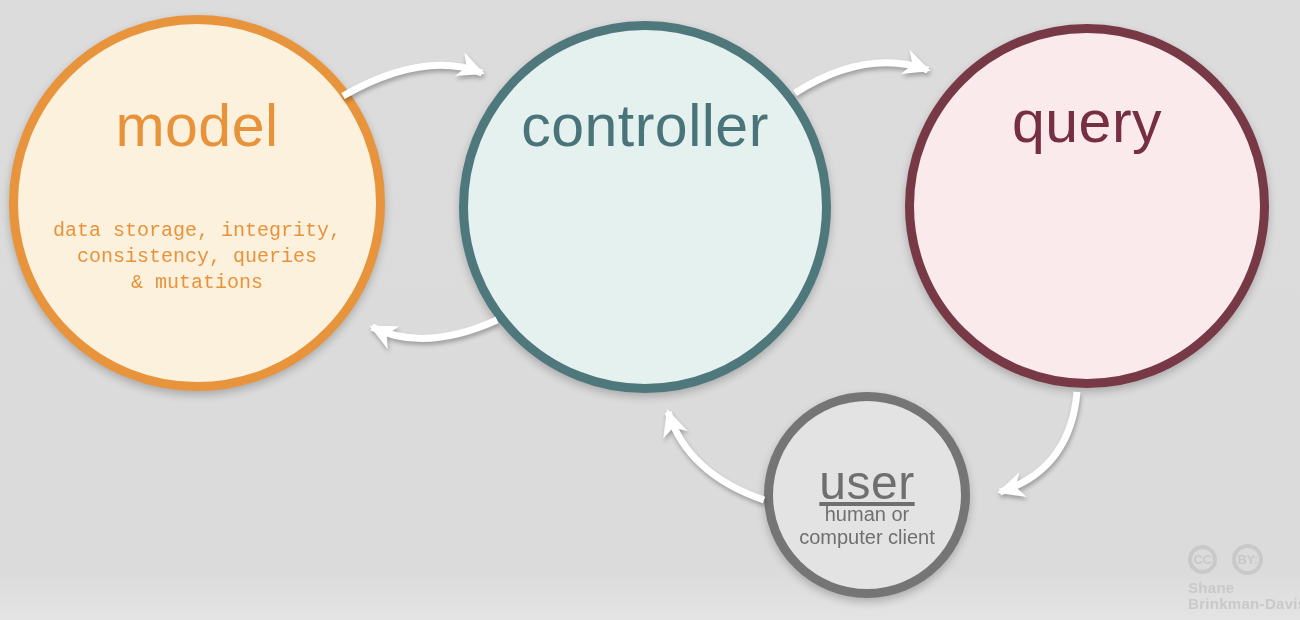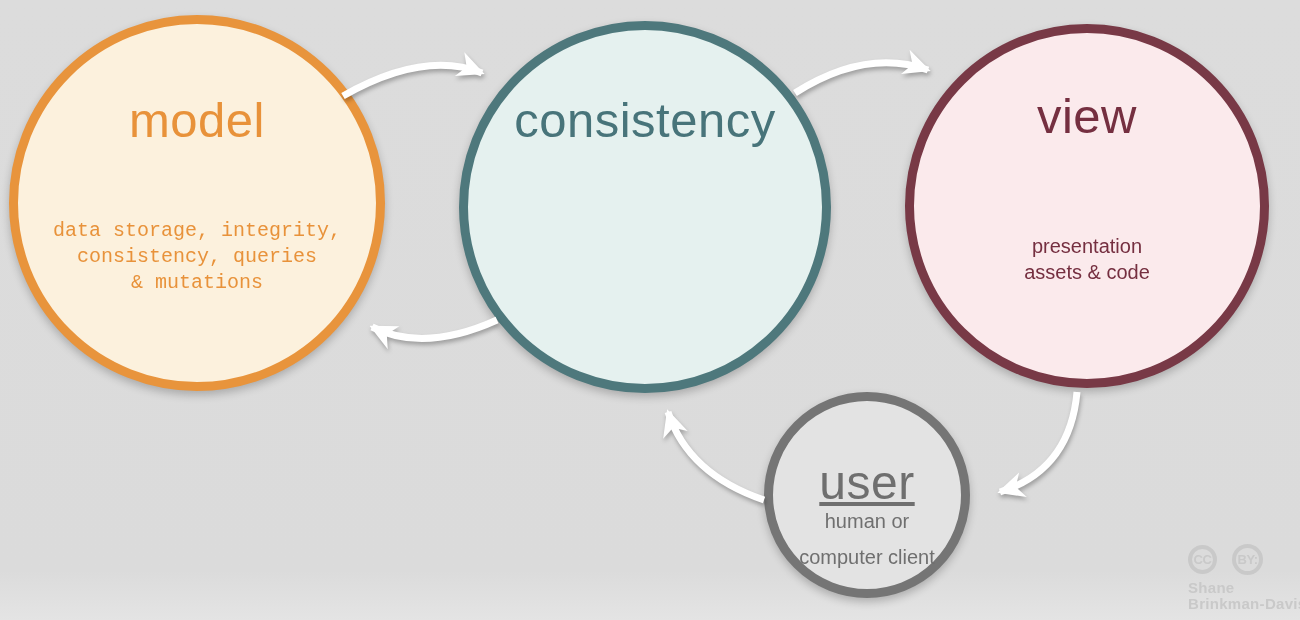--- a/index.html
+++ b/index.html
@@ -31,21 +31,21 @@
     border-style: solid;
     border-width: 9px;
     border-radius: 50%;
     box-sizing: border-box;
     z-index: 2;
     box-shadow: 0 4px 8px rgba(0,0,0,0.22);
     text-align: center;
   }
   .node-title {
     position: absolute; left: 0; width: 100%;
-    font-size: 49px;
+    font-size: 59px;
     font-weight: 300;
     line-height: 1.12;
     letter-spacing: 0.5px;
   }
   .node-desc {
     position: absolute; left: 0; width: 100%;
     font-size: 20px;
     line-height: 26px;
     white-space: pre-line;
   }
@@ -55,21 +55,21 @@
   .node-user       { left: 764px; top: 392px; width: 206px; height: 206px; }
 
   .node-model      .node-title { top: 69px; }
   .node-controller .node-title { top: 63px; }
   .node-view       .node-title { top: 56px; }
   .node-user       .node-title { top: 55px; font-size: 48px; text-decoration: underline; }
 
   .node-model      .node-desc { top: 194px; font-family: Liberation Mono, monospace; }
   .node-controller .node-desc { top: 191px; }
   .node-view       .node-desc { top: 200px; }
-  .node-user       .node-desc { top: 102px; line-height: 36px; }
+  .node-user       .node-desc { top: 102px; line-height: 23px; }
 
   
   .attribution {
     position: absolute; left: 1188px; top: 544px; width: 112px;
     z-index: 1;
   }
   .badge-row { display: flex; gap: 15px; align-items: center; }
   .badge {
     display: flex; align-items: center; justify-content: center;
     box-sizing: border-box;
@@ -108,27 +108,25 @@
   </svg>
 
   <div class="node node-model" style="border-color: rgb(232, 148, 60); background-color: rgb(252, 241, 221); color: rgb(232, 146, 58);">
     <div class="node-title">model</div>
     <div class="node-desc">data storage, integrity,
 consistency, queries
 &amp; mutations</div>
   </div>
 
   <div class="node node-controller" style="border-color: rgb(78, 120, 124); background-color: rgb(229, 241, 239); color: rgb(72, 116, 122);">
-    <div class="node-title">consistency</div>
+    <div class="node-title">controller</div>
   </div>
 
   <div class="node node-view" style="border-color: rgb(120, 57, 70); background-color: rgb(251, 234, 236); color: rgb(117, 47, 64);">
-    <div class="node-title">view</div>
-    <div class="node-desc">presentation
-assets &amp; code</div>
+    <div class="node-title">query</div>
   </div>
 
   <div class="node node-user" style="border-color: rgb(117, 117, 117); background-color: rgb(227, 227, 227); color: rgb(111, 111, 111);">
     <div class="node-title">user</div>
     <div class="node-desc">human or
 computer client</div>
   </div>
 
   <div class="attribution" style="color: rgb(201, 201, 201);">
     <div class="badge-row">

